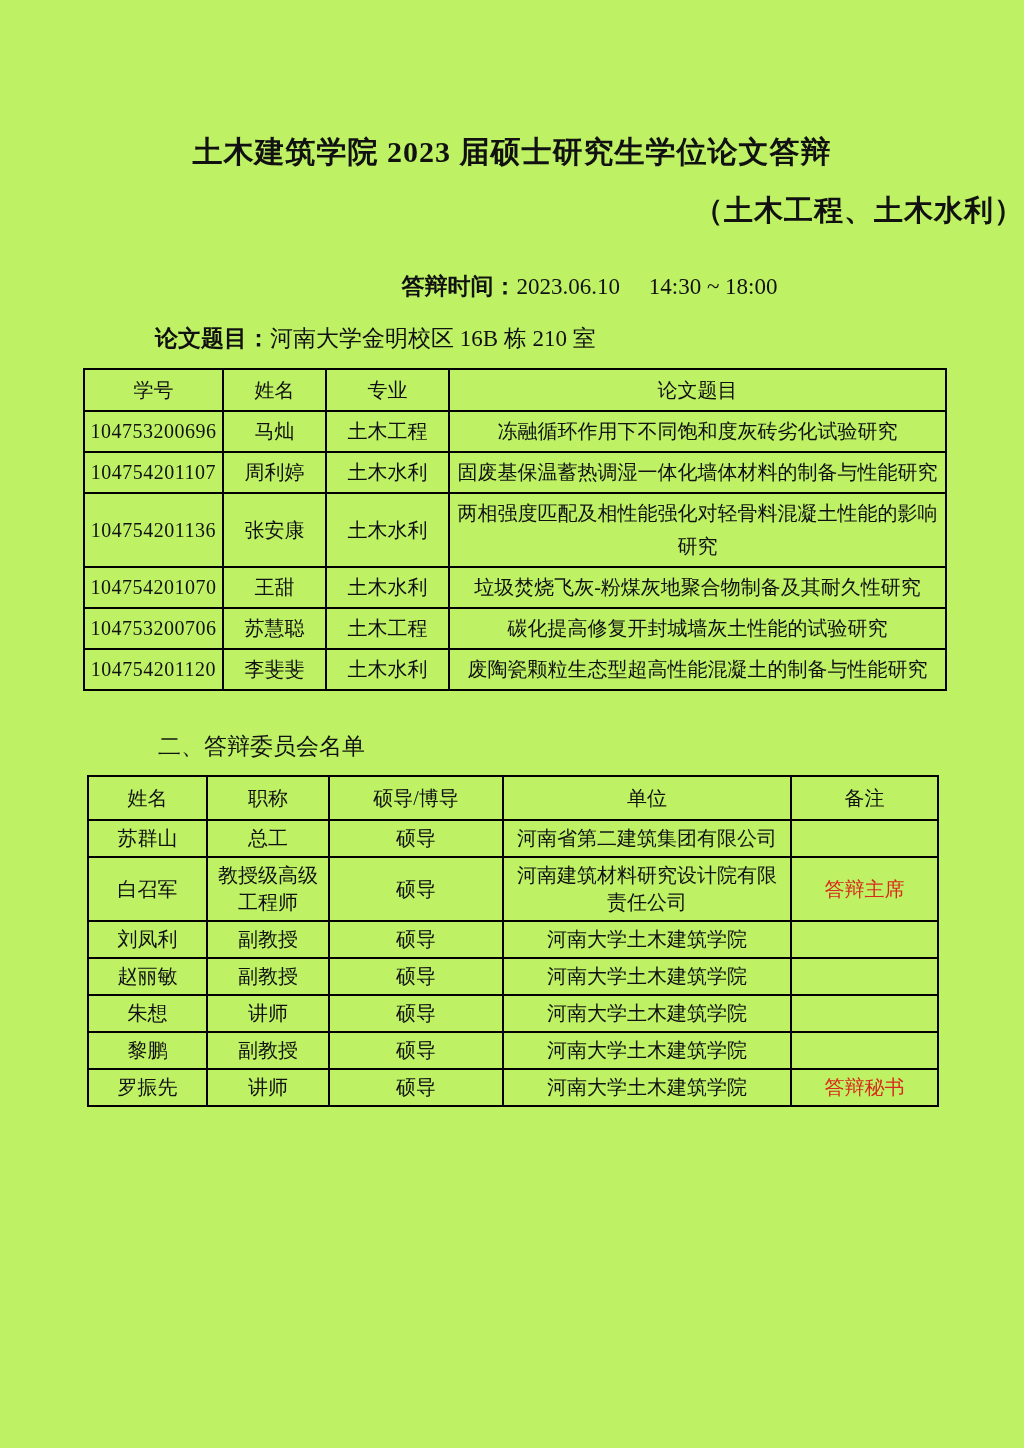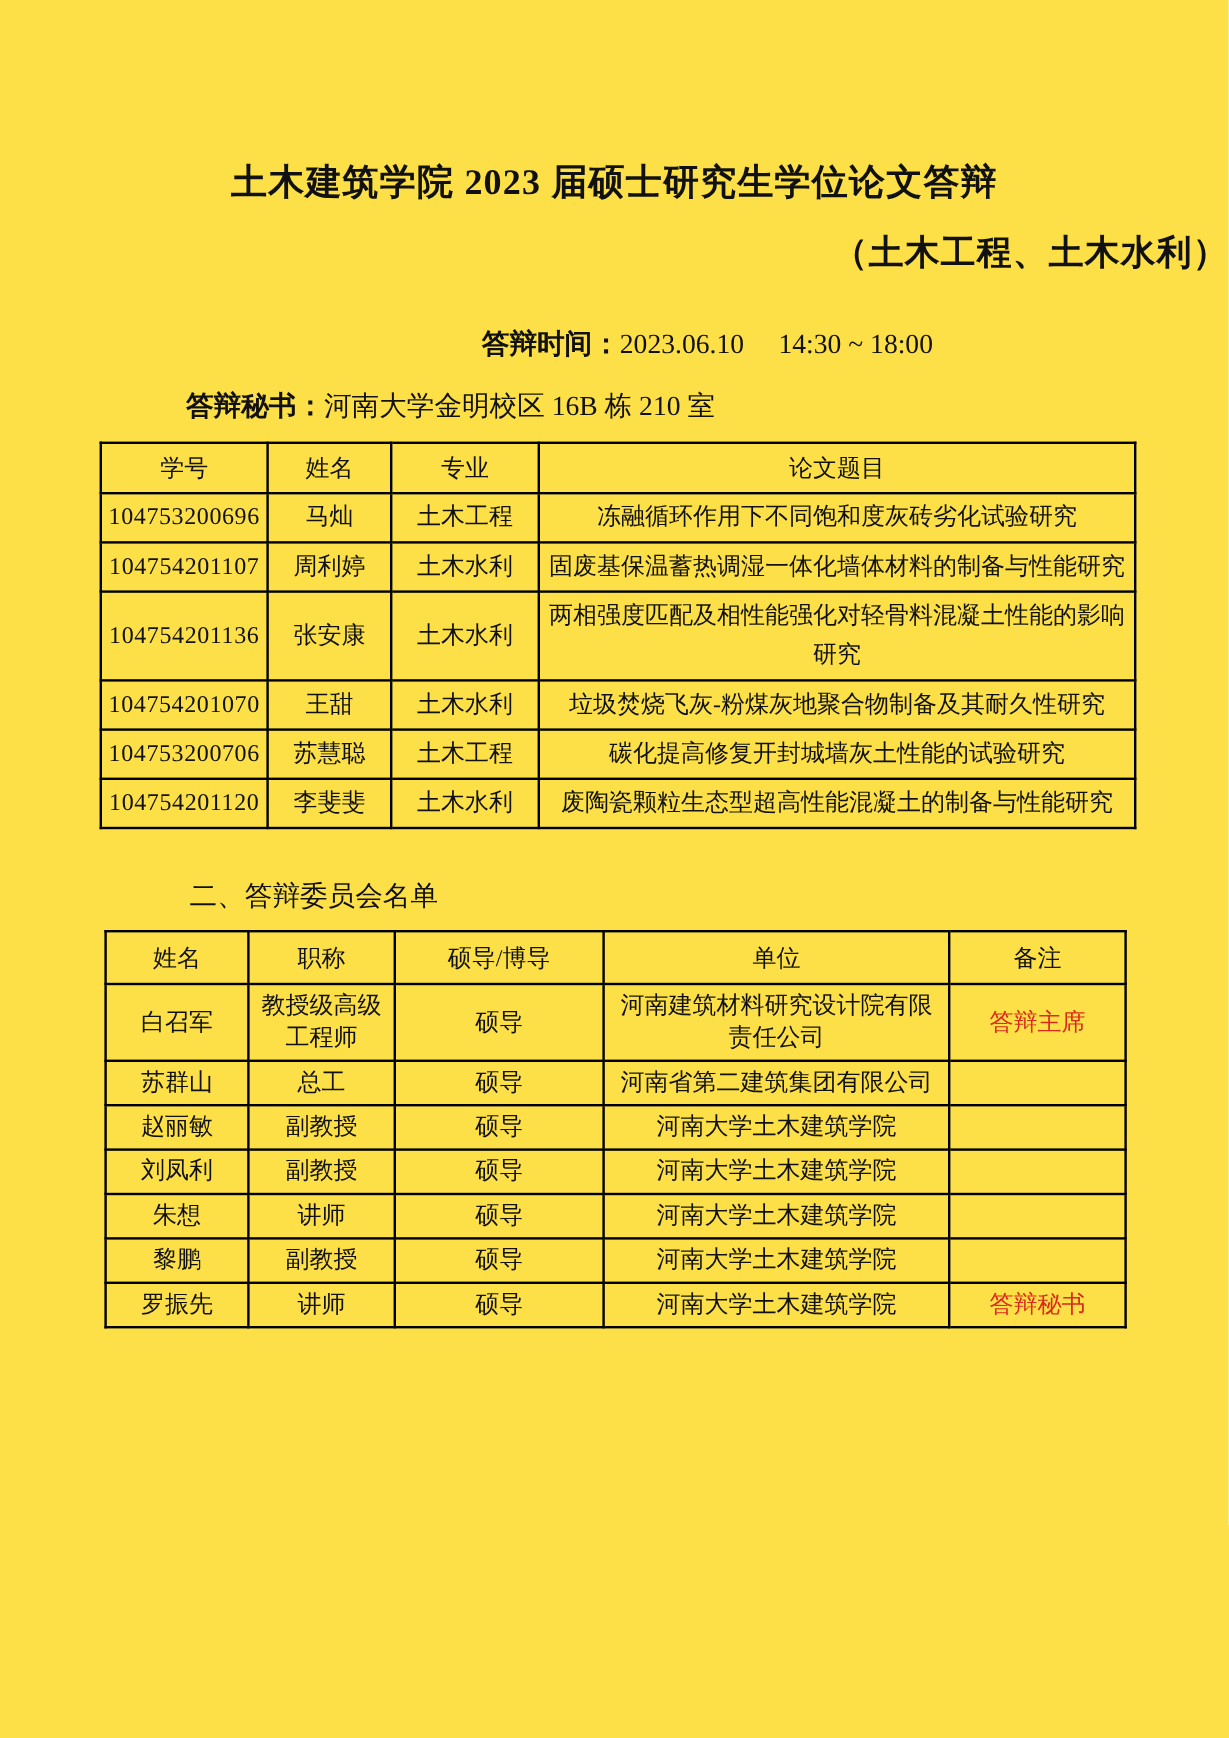--- a/index.html
+++ b/index.html
@@ -1,19 +1,19 @@
 <!DOCTYPE html>
 <html><head>
 <meta charset="utf-8">
 <style>
   html,body{margin:0;padding:0;background:#ffffff;}
   #page{
     position:relative;
     width:1024px;height:1448px;
-    background:#fde047;
+    background:#bef264;
     color:#111111;
     font-family:"Liberation Serif","DejaVu Serif",serif;
     overflow:hidden;
   }
   .doc-title{
     margin:132px 0 0 0;
     text-align:center;
     font-size:30px;
     font-weight:bold;
     letter-spacing:1px;
@@ -94,21 +94,21 @@
 <div id="page">
 
   <div class="doc-title">土木建筑学院 2023 届硕士研究生学位论文答辩</div>
   <div class="doc-subtitle">（土木工程、土木水利）</div>
 
   <div class="info-line time">
     <span class="info-label">答辩时间：</span><span class="info-value">2023.06.10     14:30 ~ 18:00</span>
   </div>
 
   <div class="info-line loc">
-    <span class="info-label">答辩秘书：</span><span class="info-value">河南大学金明校区 16B 栋 210 室</span>
+    <span class="info-label">论文题目：</span><span class="info-value">河南大学金明校区 16B 栋 210 室</span>
   </div>
 
 
   <table id="students-table">
     <colgroup>
       <col class="w-id">
       <col class="w-name">
       <col class="w-major">
       <col class="w-title">
     </colgroup>
@@ -174,48 +174,48 @@
       <tr>
           <th>姓名</th>
           <th>职称</th>
           <th>硕导/博导</th>
           <th>单位</th>
           <th>备注</th>
         </tr>
     </thead>
     <tbody>
         <tr>
+          <td class="c-name">苏群山</td>
+          <td class="c-title">总工</td>
+          <td class="c-advisor">硕导</td>
+          <td class="c-unit">河南省第二建筑集团有限公司</td>
+          <td class="c-note"></td>
+        </tr>
+        <tr>
           <td class="c-name">白召军</td>
           <td class="c-title">教授级高级工程师</td>
           <td class="c-advisor">硕导</td>
           <td class="c-unit">河南建筑材料研究设计院有限责任公司</td>
           <td class="c-note red">答辩主席</td>
         </tr>
         <tr>
-          <td class="c-name">苏群山</td>
-          <td class="c-title">总工</td>
-          <td class="c-advisor">硕导</td>
-          <td class="c-unit">河南省第二建筑集团有限公司</td>
+          <td class="c-name">刘凤利</td>
+          <td class="c-title">副教授</td>
+          <td class="c-advisor">硕导</td>
+          <td class="c-unit">河南大学土木建筑学院</td>
           <td class="c-note"></td>
         </tr>
         <tr>
           <td class="c-name">赵丽敏</td>
           <td class="c-title">副教授</td>
           <td class="c-advisor">硕导</td>
           <td class="c-unit">河南大学土木建筑学院</td>
           <td class="c-note"></td>
         </tr>
         <tr>
-          <td class="c-name">刘凤利</td>
-          <td class="c-title">副教授</td>
-          <td class="c-advisor">硕导</td>
-          <td class="c-unit">河南大学土木建筑学院</td>
-          <td class="c-note"></td>
-        </tr>
-        <tr>
           <td class="c-name">朱想</td>
           <td class="c-title">讲师</td>
           <td class="c-advisor">硕导</td>
           <td class="c-unit">河南大学土木建筑学院</td>
           <td class="c-note"></td>
         </tr>
         <tr>
           <td class="c-name">黎鹏</td>
           <td class="c-title">副教授</td>
           <td class="c-advisor">硕导</td>

